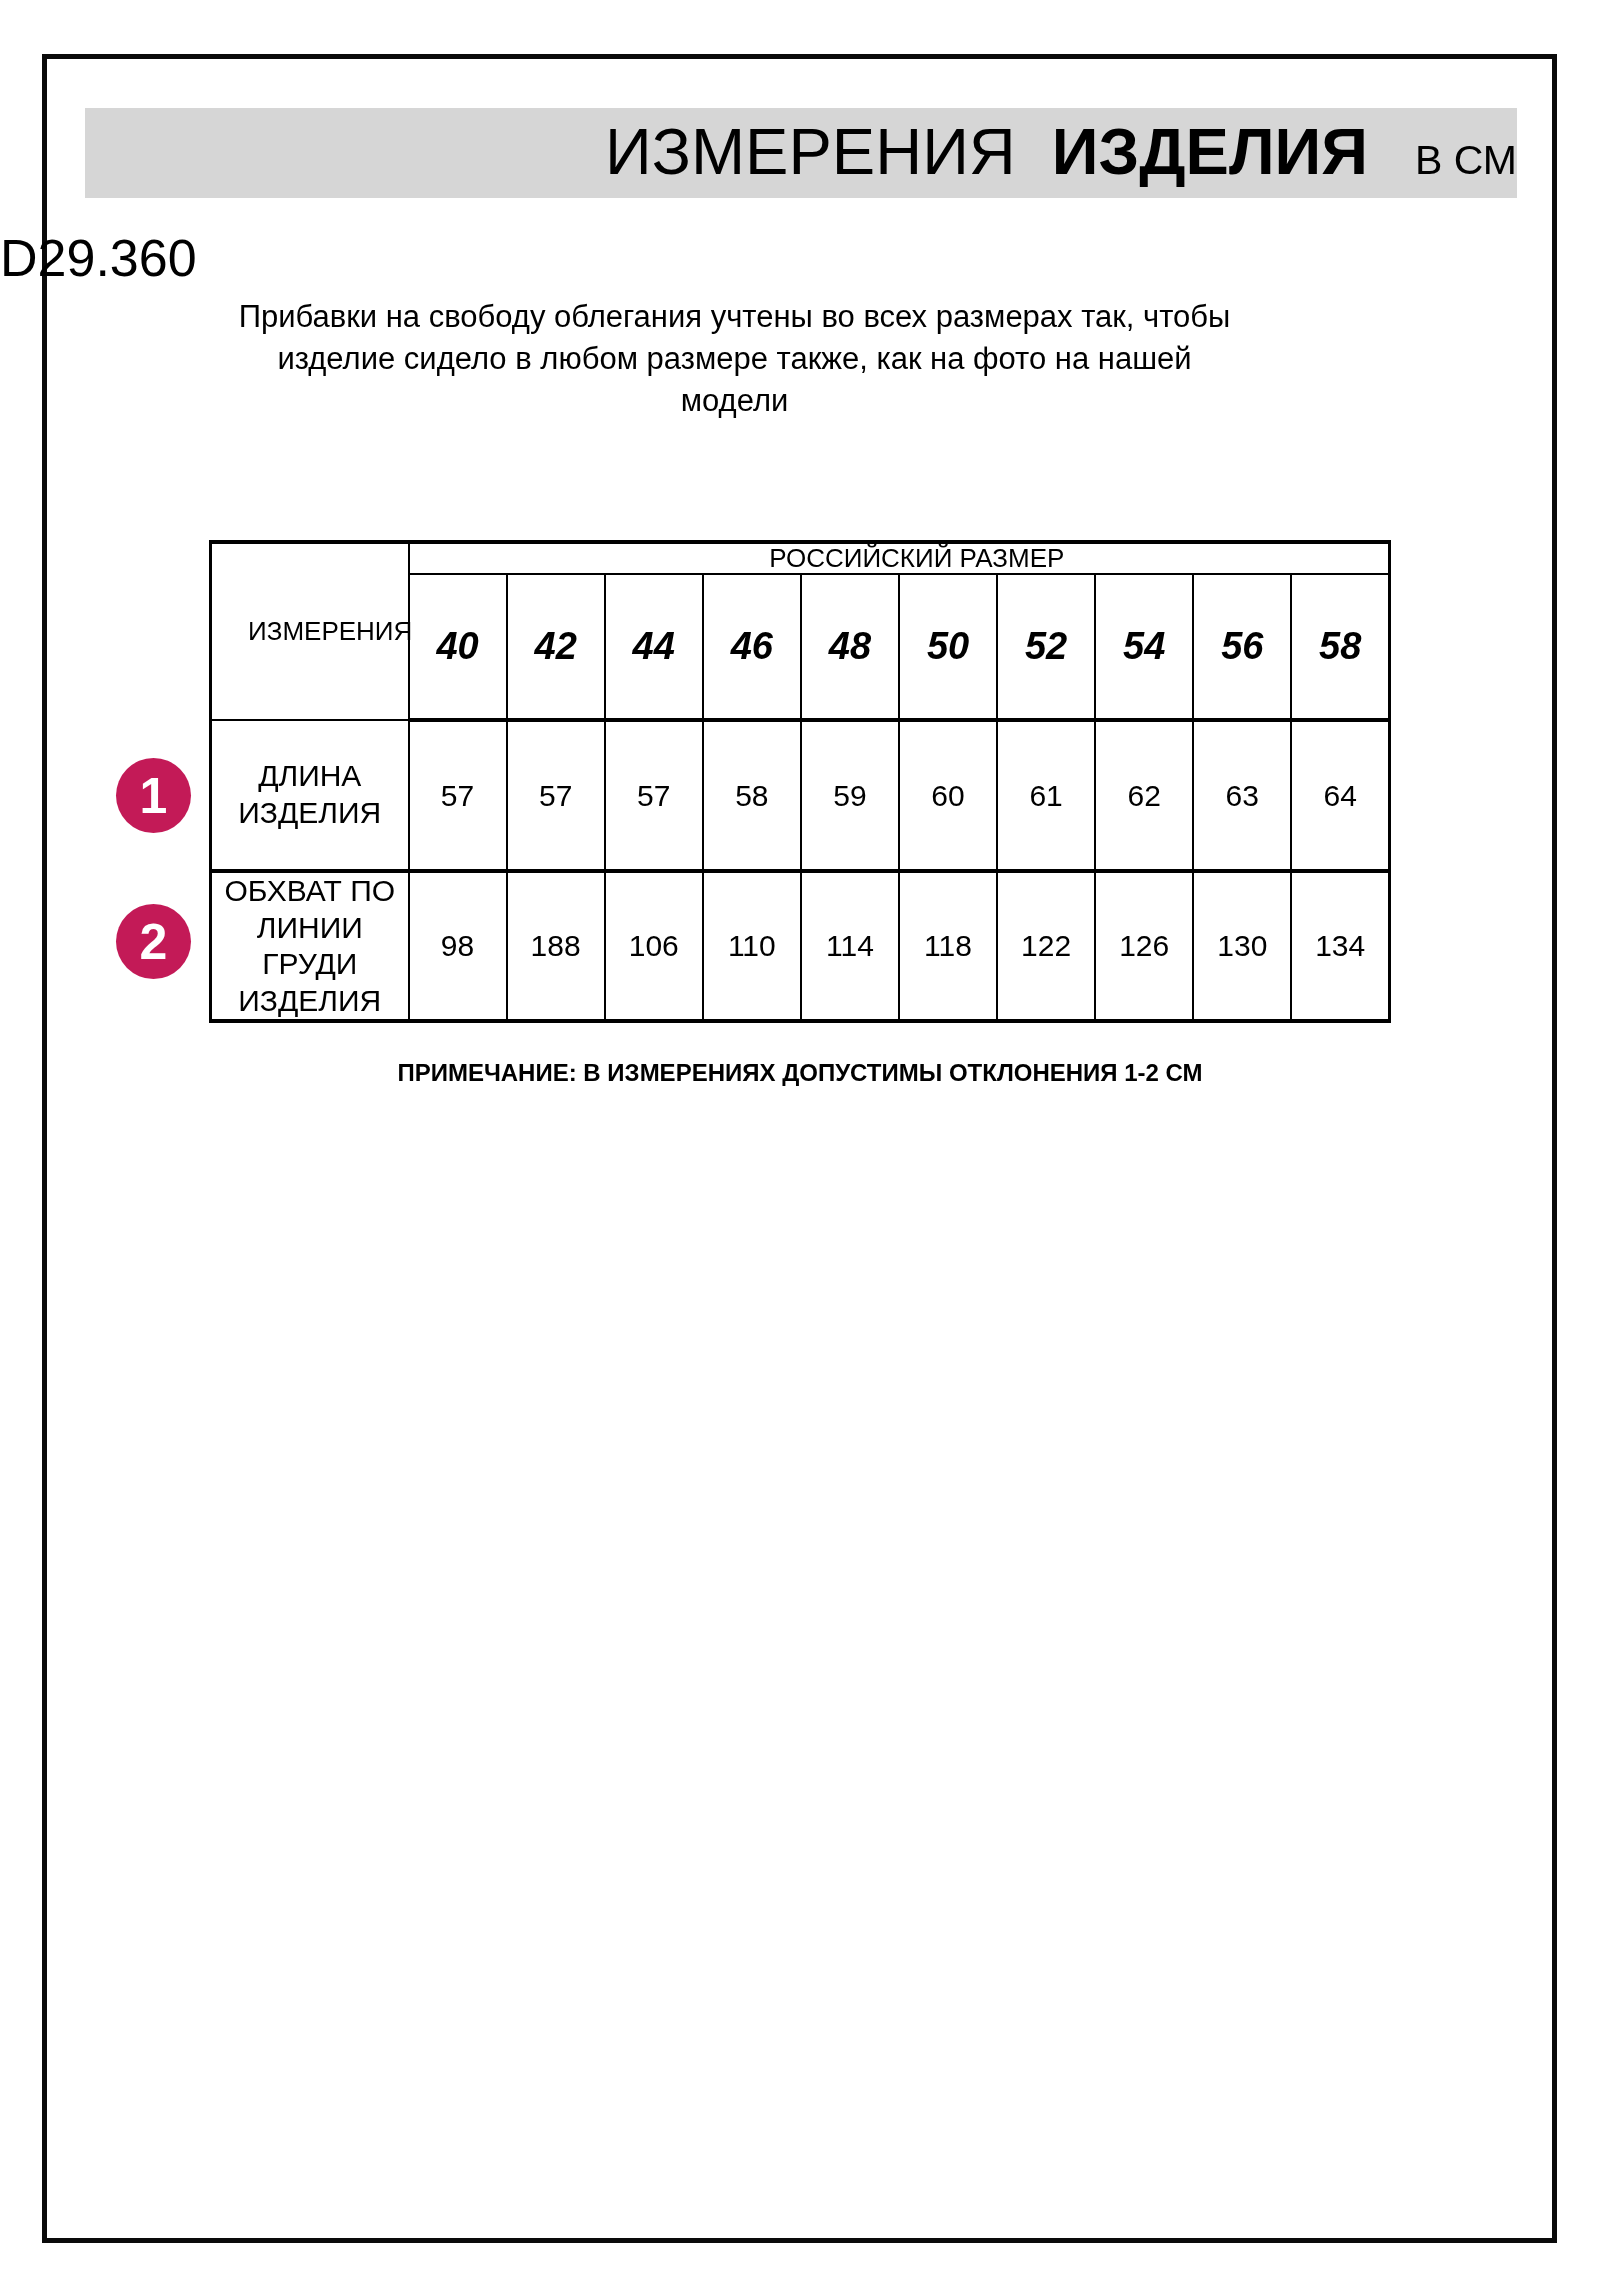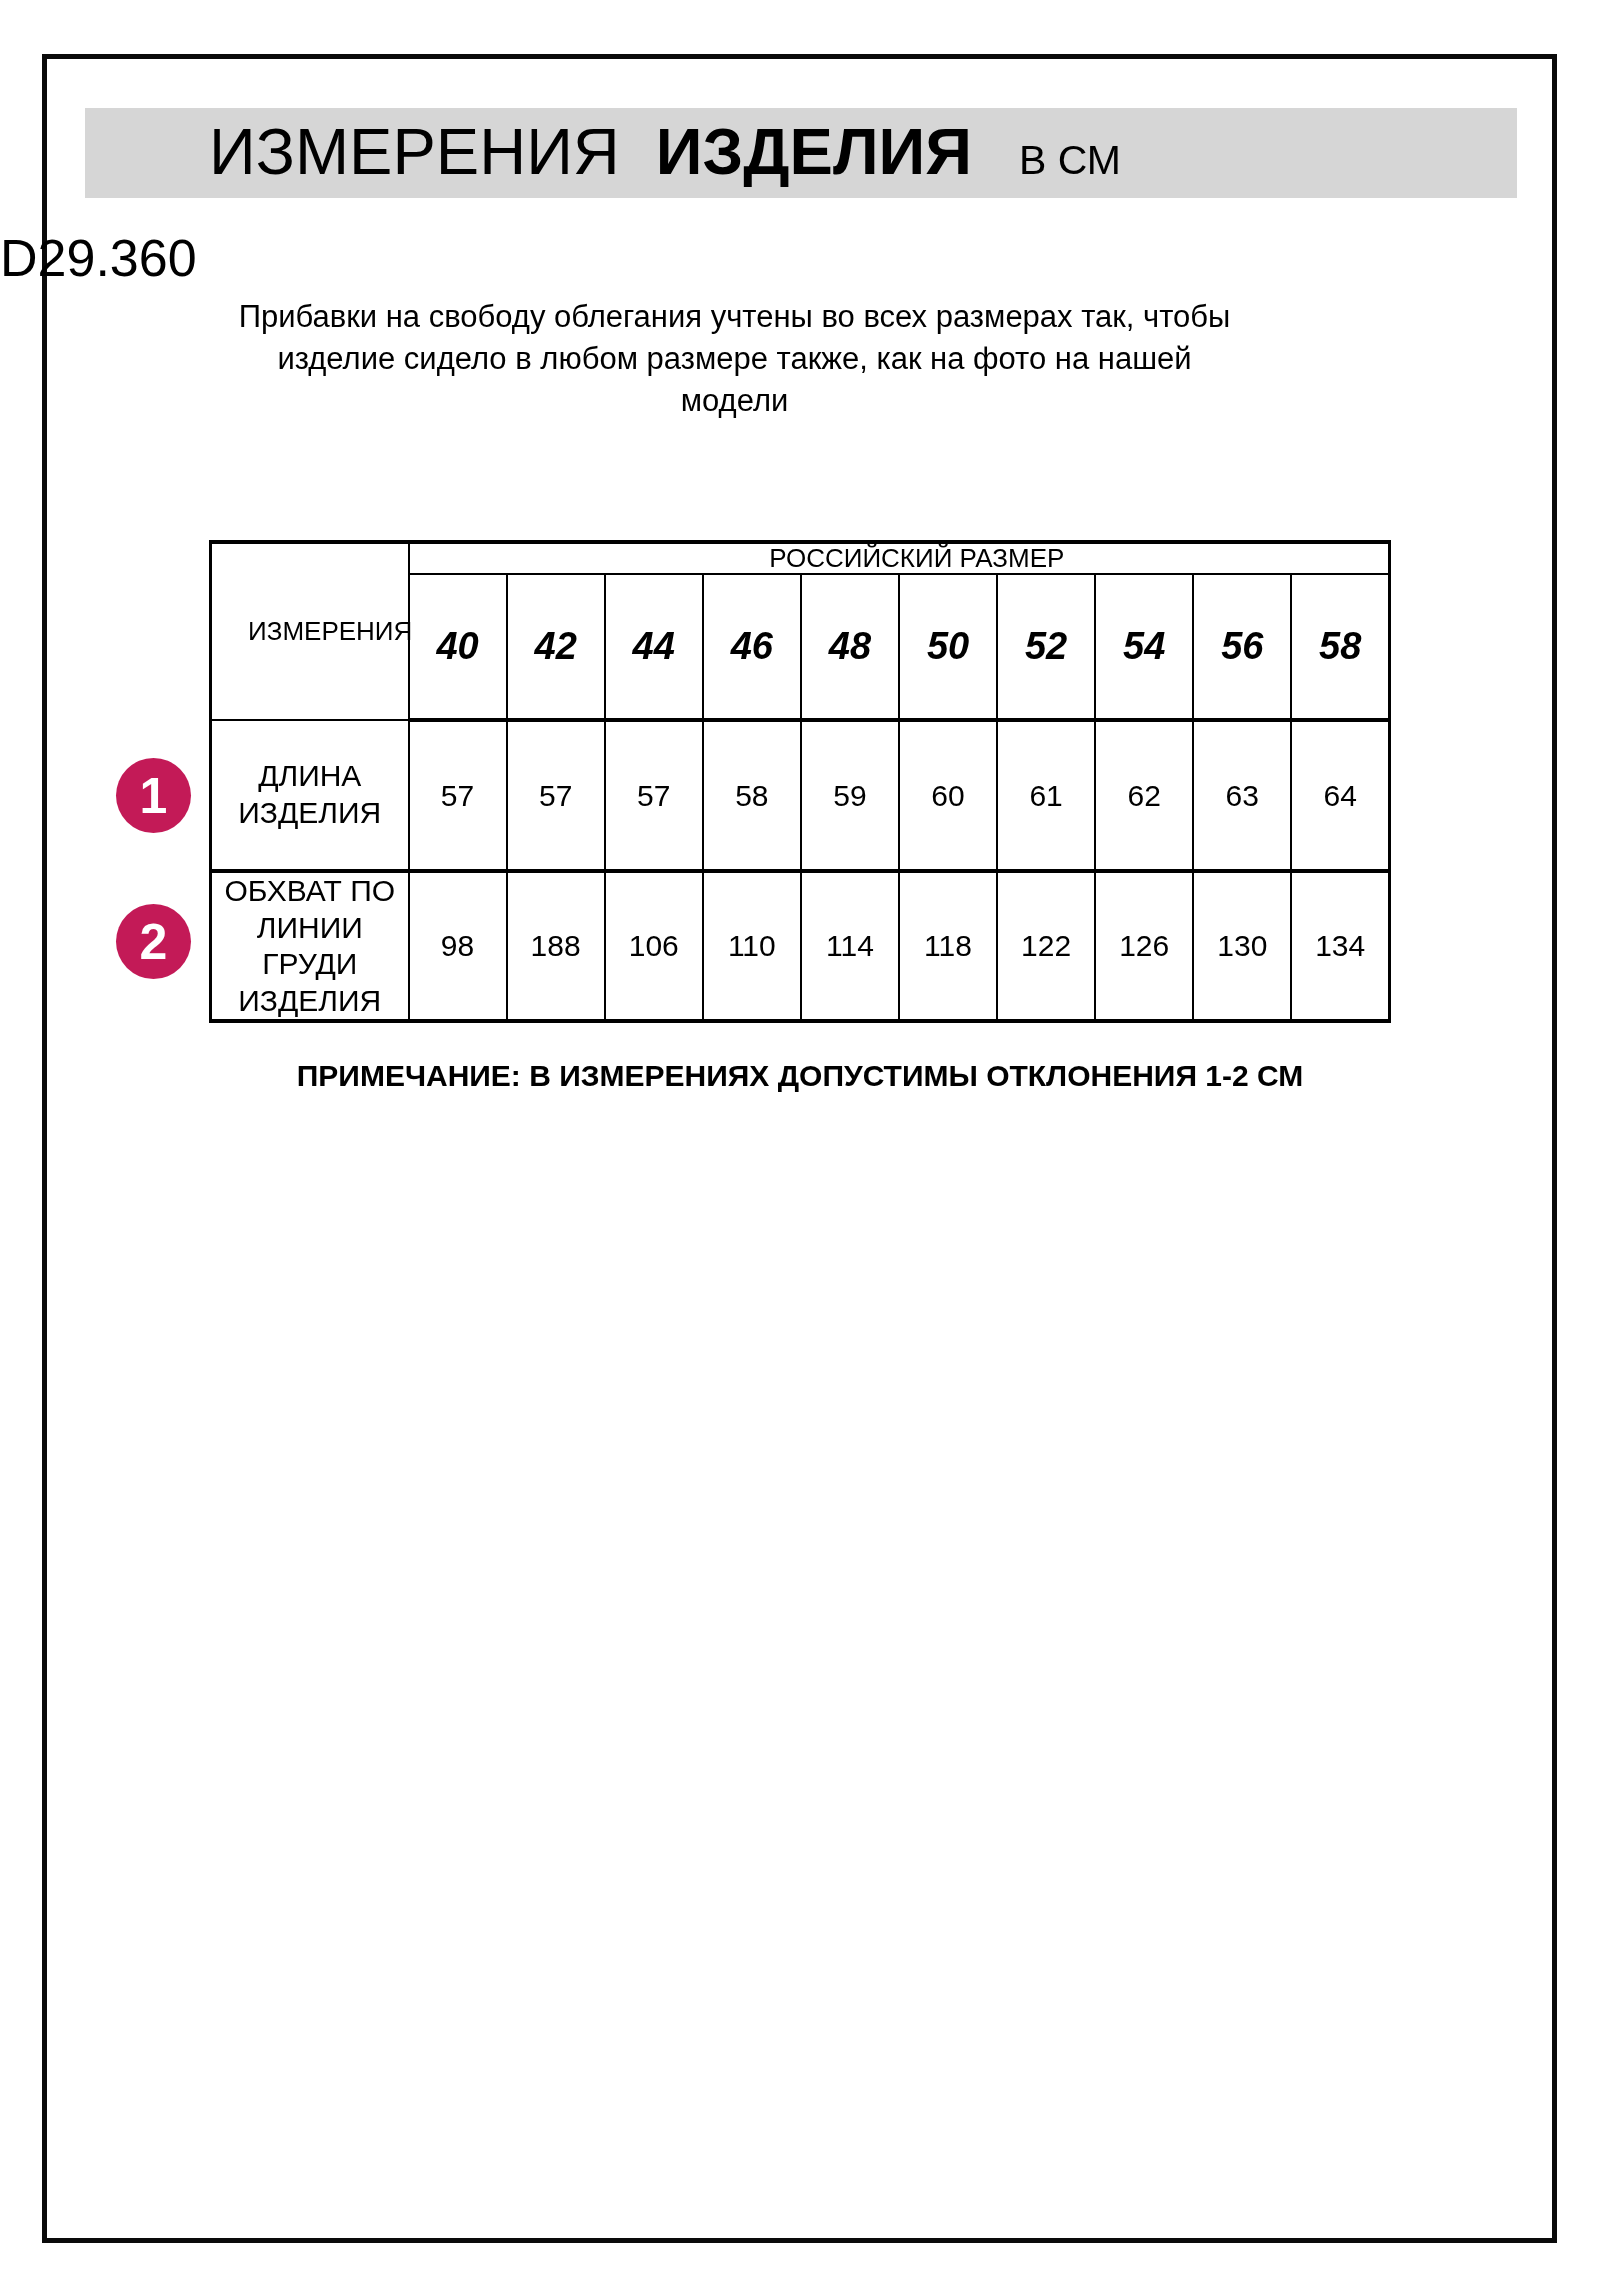--- a/index.html
+++ b/index.html
@@ -25,21 +25,21 @@
     border: 5.2px solid #0a0a0a;
     box-sizing: border-box;
   }
   .banner {
     position: absolute;
     left: 85px;
     top: 108px;
     width: 1432px;
     height: 90px;
     background: #d6d6d6;
-    text-align: left;
+    text-align: right;
     line-height: 88px;
     padding-left: 124px;
     box-sizing: border-box;
     white-space: nowrap;
   }
   .banner .t-word1 {
     font-size: 65px;
     font-weight: 400;
     letter-spacing: 0px;
   }
@@ -117,21 +117,21 @@
   }
   .marker-1 { top: 758px; }
   .marker-2 { top: 904px; }
 
   .note {
     position: absolute;
     left: 209px;
     top: 1059px;
     width: 1182px;
     text-align: center;
-    font-size: 30px;
+    font-size: 24px;
     font-weight: 700;
     white-space: nowrap;
   }
 </style>
 </head>
 <body>
 
 <div class="page">
   <div class="frame"></div>
 

